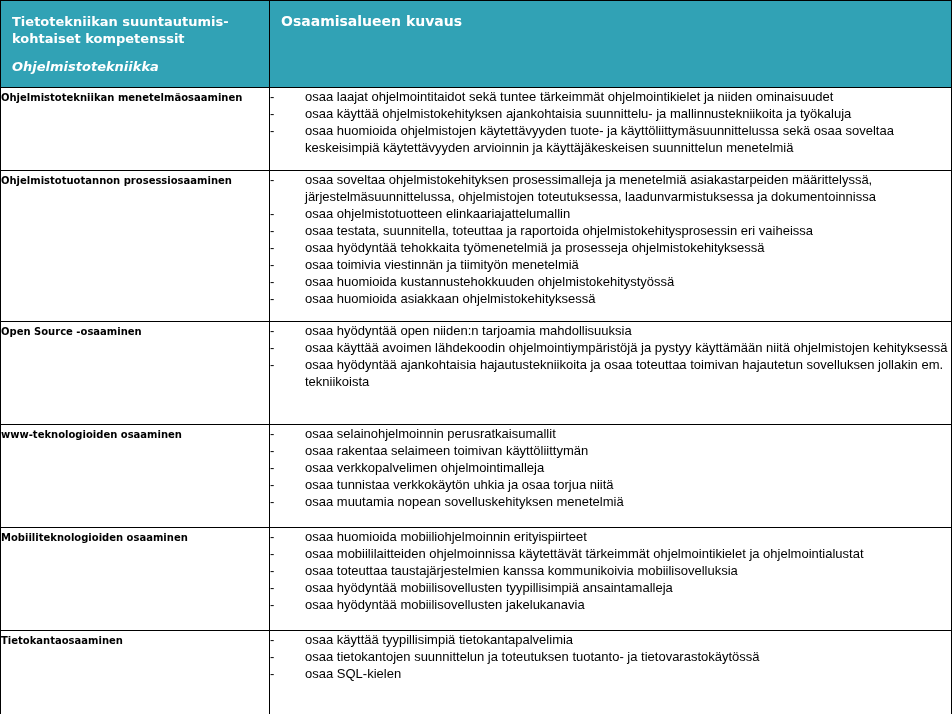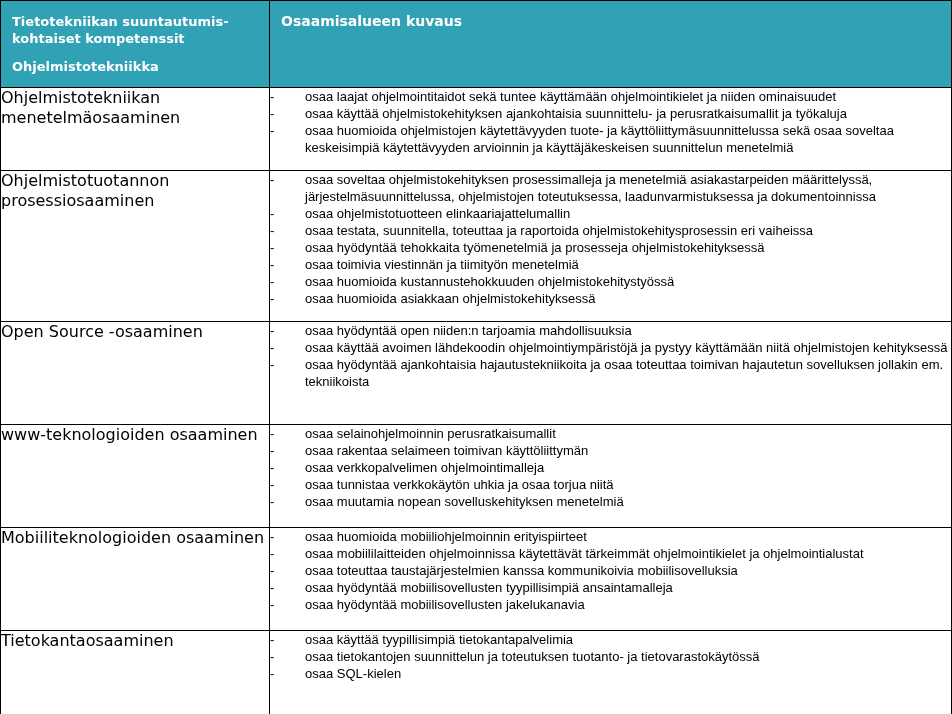--- a/index.html
+++ b/index.html
@@ -22,25 +22,25 @@
   col.c1 { width: 269px; }
   col.c2 { width: 682px; }
   thead th {
     background: #31a2b5;
     color: #ffffff;
     font-weight: bold;
     text-align: left;
     height: 86px;
   }
   .h1 { padding: 12px 10px 0 11px; line-height: 17px; font-size: 13px; }
-  .h1 .sub { margin-top: 11px; }
+  .h1 .sub { margin-top: 11px; font-style: italic; }
   .h2 { padding: 12px 10px 0 11px; line-height: 17px; font-size: 14px; }
   td.area {
-    font-weight: normal;
-    font-size: 16px;
+    font-weight: bold;
+    font-size: 10px;
     line-height: 20px;
     padding: 0 8px 0 11px;
   }
   td.desc { padding: 3px 8px 0 11px; }
   ul.items { list-style: none; margin: 0; padding: 0; }
   ul.items li {
     position: relative;
     padding-left: 35px;
     line-height: 17px;
     font-family: "Liberation Sans", sans-serif;
@@ -75,22 +75,22 @@
       <th>
         <div class="h2">Osaamisalueen kuvaus</div>
       </th>
     </tr>
   </thead>
   <tbody id="rows">
       <tr class="r1">
         <td class="area">Ohjelmistotekniikan menetelmäosaaminen</td>
         <td class="desc">
           <ul class="items">
-            <li><span class="dash">-</span><span>osaa laajat ohjelmointitaidot sekä tuntee käyttämään ohjelmointikielet ja niiden ominaisuudet</span></li>
-            <li><span class="dash">-</span><span>osaa käyttää ohjelmistokehityksen ajankohtaisia suunnittelu- ja perusratkaisumallit ja työkaluja</span></li>
+            <li><span class="dash">-</span><span>osaa laajat ohjelmointitaidot sekä tuntee tärkeimmät ohjelmointikielet ja niiden ominaisuudet</span></li>
+            <li><span class="dash">-</span><span>osaa käyttää ohjelmistokehityksen ajankohtaisia suunnittelu- ja mallinnustekniikoita ja työkaluja</span></li>
             <li><span class="dash">-</span><span>osaa huomioida ohjelmistojen käytettävyyden tuote- ja käyttöliittymäsuunnittelussa sekä osaa soveltaa keskeisimpiä käytettävyyden arvioinnin ja käyttäjäkeskeisen suunnittelun menetelmiä</span></li>
           </ul>
         </td>
       </tr>
       <tr class="r2">
         <td class="area">Ohjelmistotuotannon prosessiosaaminen</td>
         <td class="desc">
           <ul class="items">
             <li><span class="dash">-</span><span>osaa soveltaa ohjelmistokehityksen prosessimalleja ja menetelmiä asiakastarpeiden määrittelyssä, järjestelmäsuunnittelussa, ohjelmistojen toteutuksessa, laadunvarmistuksessa ja dokumentoinnissa</span></li>
             <li><span class="dash">-</span><span>osaa ohjelmistotuotteen elinkaariajattelumallin</span></li>

